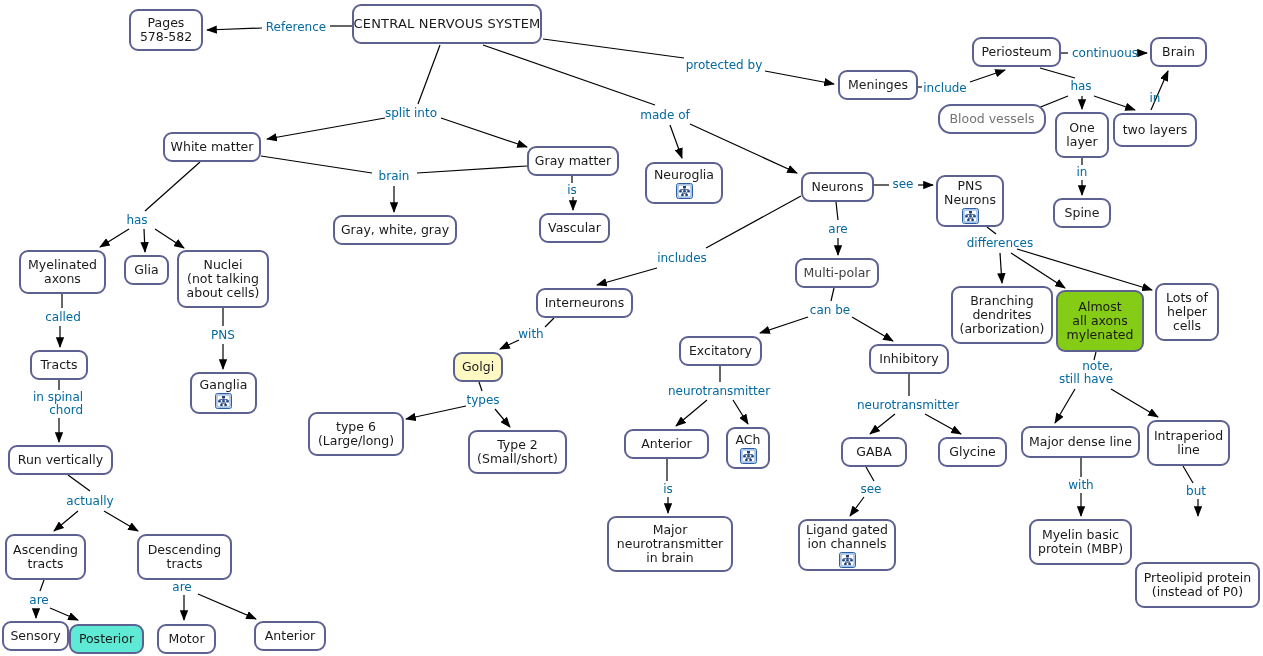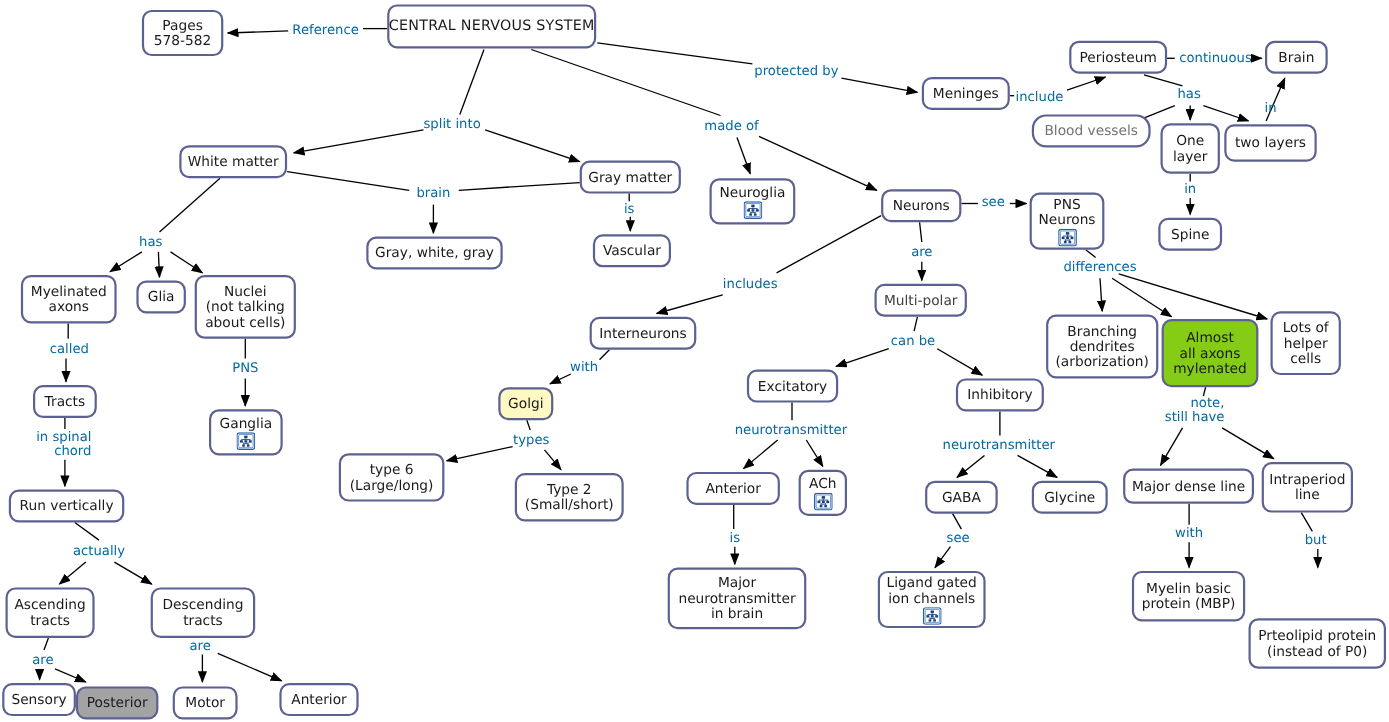--- a/index.html
+++ b/index.html
@@ -222,21 +222,21 @@
           <rect x="9.4" y="11" width="2.4" height="2.1" fill="#1b3f7a"></rect>
           <path d="M8.5 5.6 L8.5 6.6 M4.5 6.6 L12.5 6.6 M4.5 6.6 L4.5 7.2 M8.5 6.6 L8.5 7.2 M12.5 6.6 L12.5 7.2" stroke="#1b3f7a" stroke-width="0.8" fill="none"></path>
           <path d="M6.4 9.4 L6.4 10.3 M10.6 9.4 L10.6 10.3 M6.4 10.3 L10.6 10.3 M6.4 10.3 L6.4 11 M10.6 10.3 L10.6 11" stroke="#1b3f7a" stroke-width="0.8" fill="none"></path>
         </svg></div>
       <div class="node" style="left: 8px; top: 445px; width: 105px; height: 30px; border-color: rgb(93, 97, 145); background: rgb(255, 255, 255); color: rgb(26, 26, 26);"><span class="node-label">Run vertically</span></div>
       <div class="node" style="left: 5px; top: 534px; width: 81px; height: 46px; border-color: rgb(93, 97, 145); background: rgb(255, 255, 255); color: rgb(26, 26, 26);"><span class="node-label">Ascending
 tracts</span></div>
       <div class="node" style="left: 137px; top: 534px; width: 95px; height: 46px; border-color: rgb(93, 97, 145); background: rgb(255, 255, 255); color: rgb(26, 26, 26);"><span class="node-label">Descending
 tracts</span></div>
       <div class="node" style="left: 2px; top: 621px; width: 67px; height: 30px; border-color: rgb(93, 97, 145); background: rgb(255, 255, 255); color: rgb(26, 26, 26);"><span class="node-label">Sensory</span></div>
-      <div class="node" style="left: 69px; top: 624px; width: 75px; height: 30px; border-color: rgb(93, 97, 145); background: #a3a3a3; color: rgb(26, 26, 26);"><span class="node-label">Posterior</span></div>
+      <div class="node" style="left: 69px; top: 624px; width: 75px; height: 30px; border-color: rgb(93, 97, 145); background: #5eead4; color: rgb(26, 26, 26);"><span class="node-label">Posterior</span></div>
       <div class="node" style="left: 157px; top: 624px; width: 59px; height: 30px; border-color: rgb(93, 97, 145); background: rgb(255, 255, 255); color: rgb(26, 26, 26);"><span class="node-label">Motor</span></div>
       <div class="node" style="left: 254px; top: 621px; width: 72px; height: 30px; border-color: rgb(93, 97, 145); background: rgb(255, 255, 255); color: rgb(26, 26, 26);"><span class="node-label">Anterior</span></div>
       <div class="node" style="left: 536px; top: 288px; width: 97px; height: 30px; border-color: rgb(93, 97, 145); background: rgb(255, 255, 255); color: rgb(26, 26, 26);"><span class="node-label">Interneurons</span></div>
       <div class="node" style="left: 453px; top: 352px; width: 50px; height: 30px; border-color: rgb(93, 97, 145); background: #fef9c3; color: rgb(26, 26, 26);"><span class="node-label">Golgi</span></div>
       <div class="node" style="left: 308px; top: 412px; width: 96px; height: 44px; border-color: rgb(93, 97, 145); background: rgb(255, 255, 255); color: rgb(26, 26, 26);"><span class="node-label">type 6
 (Large/long)</span></div>
       <div class="node" style="left: 468px; top: 430px; width: 99px; height: 44px; border-color: rgb(93, 97, 145); background: rgb(255, 255, 255); color: rgb(26, 26, 26);"><span class="node-label">Type 2
 (Small/short)</span></div>
       <div class="node" style="left: 795px; top: 258px; width: 84px; height: 30px; border-color: rgb(93, 97, 145); background: rgb(255, 255, 255); color: #404040;"><span class="node-label">Multi-polar</span></div>
       <div class="node" style="left: 679px; top: 336px; width: 83px; height: 30px; border-color: rgb(93, 97, 145); background: rgb(255, 255, 255); color: rgb(26, 26, 26);"><span class="node-label">Excitatory</span></div>

